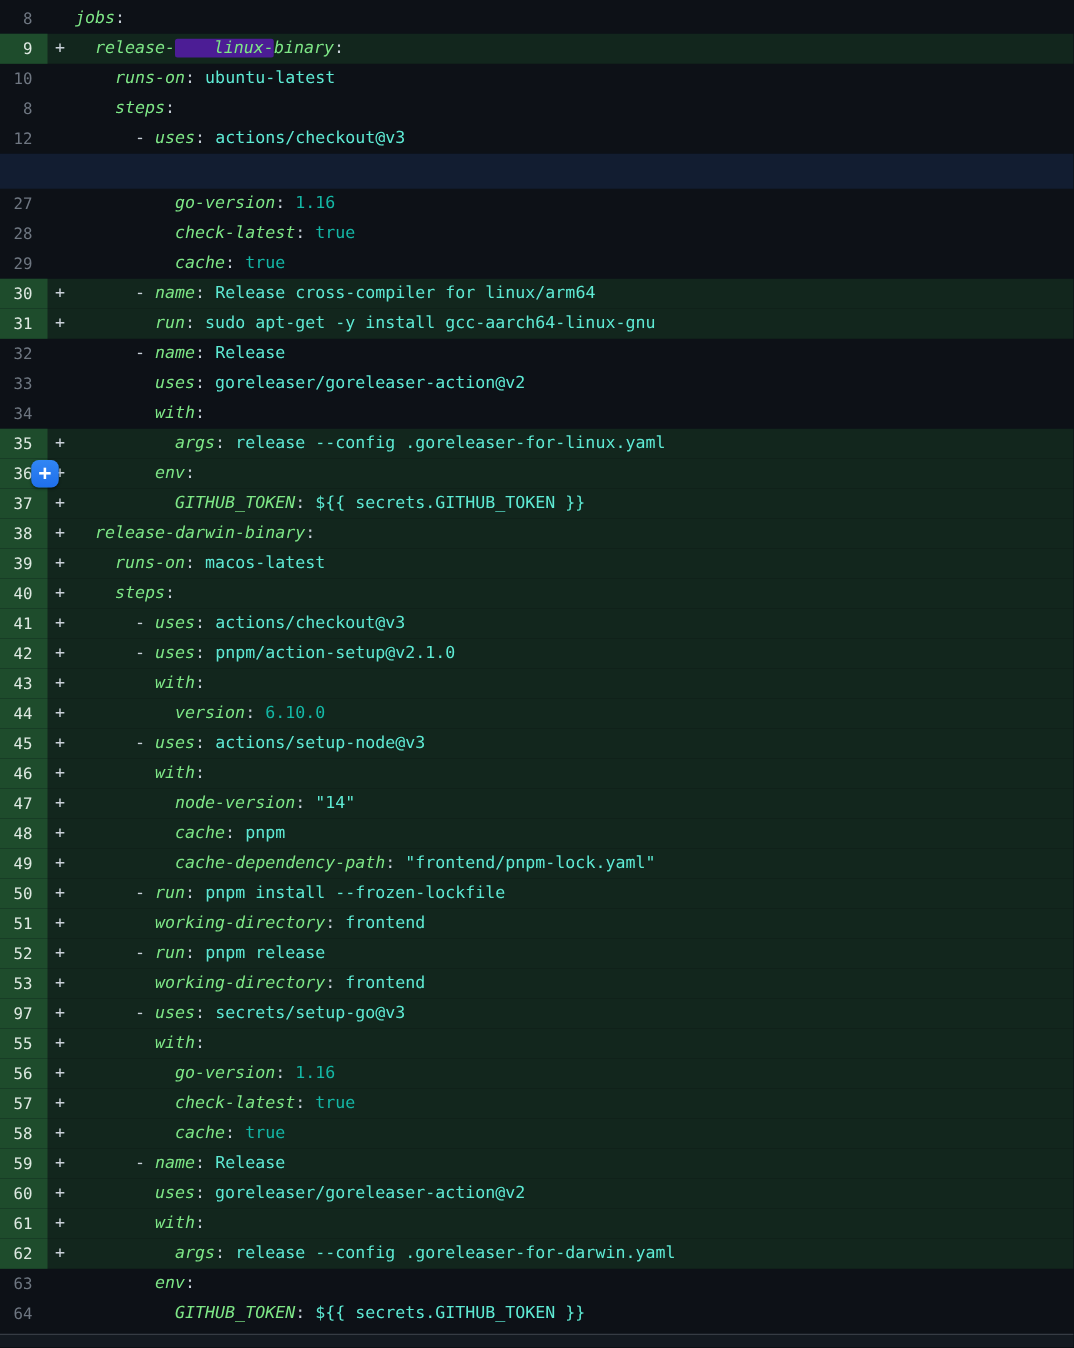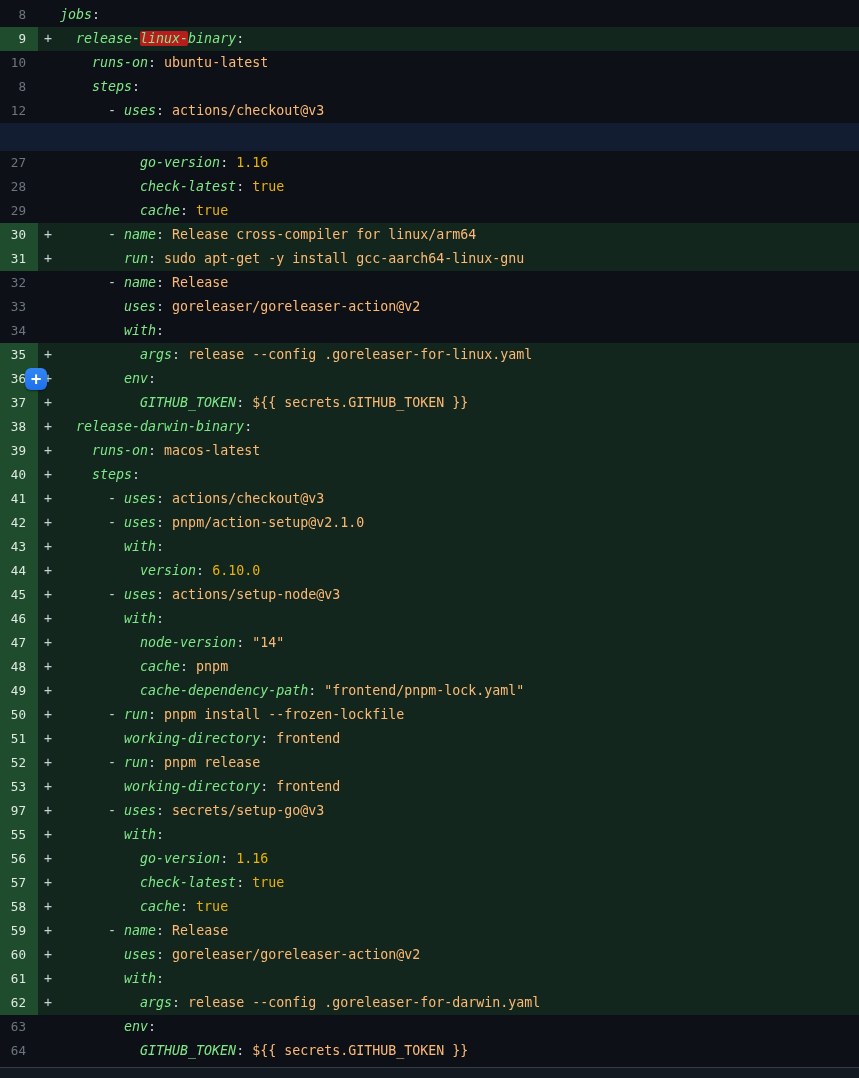--- a/index.html
+++ b/index.html
@@ -24,25 +24,25 @@
   .gutter {
     flex:none; width:38px; box-sizing:border-box;
     text-align:right; padding-right:12px;
     color:#6e7681; font-size:12.6px;
     cursor:pointer; user-select:none;
   }
   .diff-row.added .gutter { background:#1e4c2c; color:#dfe9e2; }
   .marker { flex:none; width:22px; box-sizing:border-box; padding-left:6px; color:#c9d1d9; }
   .code { flex:1; }
   .seg-key   { color:#7ee787;font-style:italic; }
-  .seg-str   { color:#fdba74;text-align:center; }
-  .seg-num   { color:#eab308;text-align:center; }
+  .seg-str   { color:#5eead4;text-align:center; }
+  .seg-num   { color:#14b8a6;text-align:center; }
   .seg-punct { color:#c9d1d9; }
   .seg-plain { color:#c9d1d9; }
-  .seg-hl    { background:#b91c1c; border-radius:2px; }
+  .seg-hl    { background:#4c1d95; border-radius:2px;padding-left:31px; }
   .hunk-expander {
     height:28px;
     background:#121d31;
     cursor:pointer;
   }
   .add-comment-button {
     position:absolute;
     left:25px; top:1px;
     width:22px; height:22px;
     border-radius:6px;

